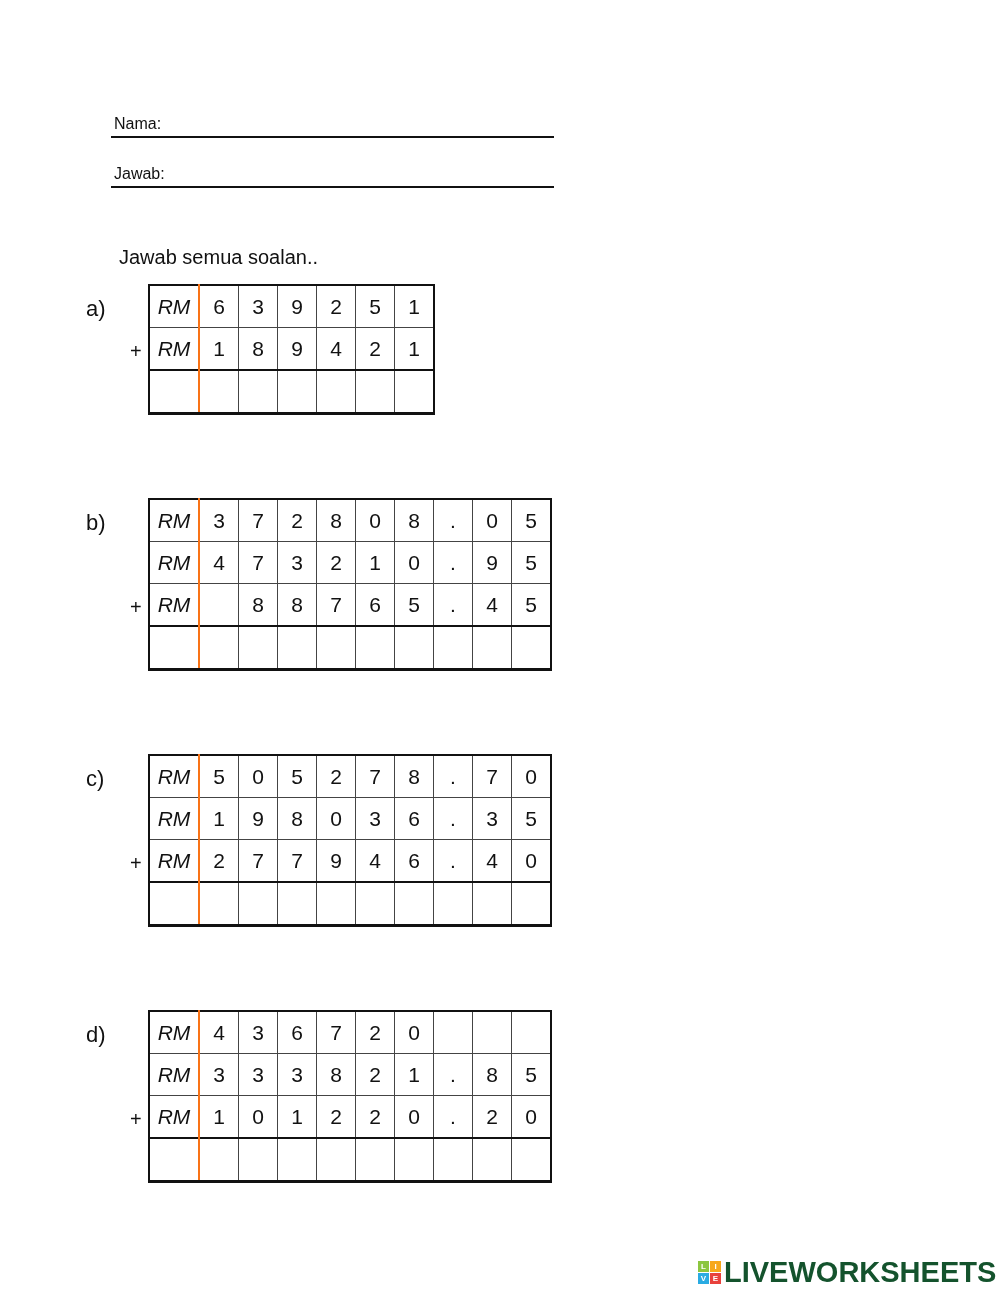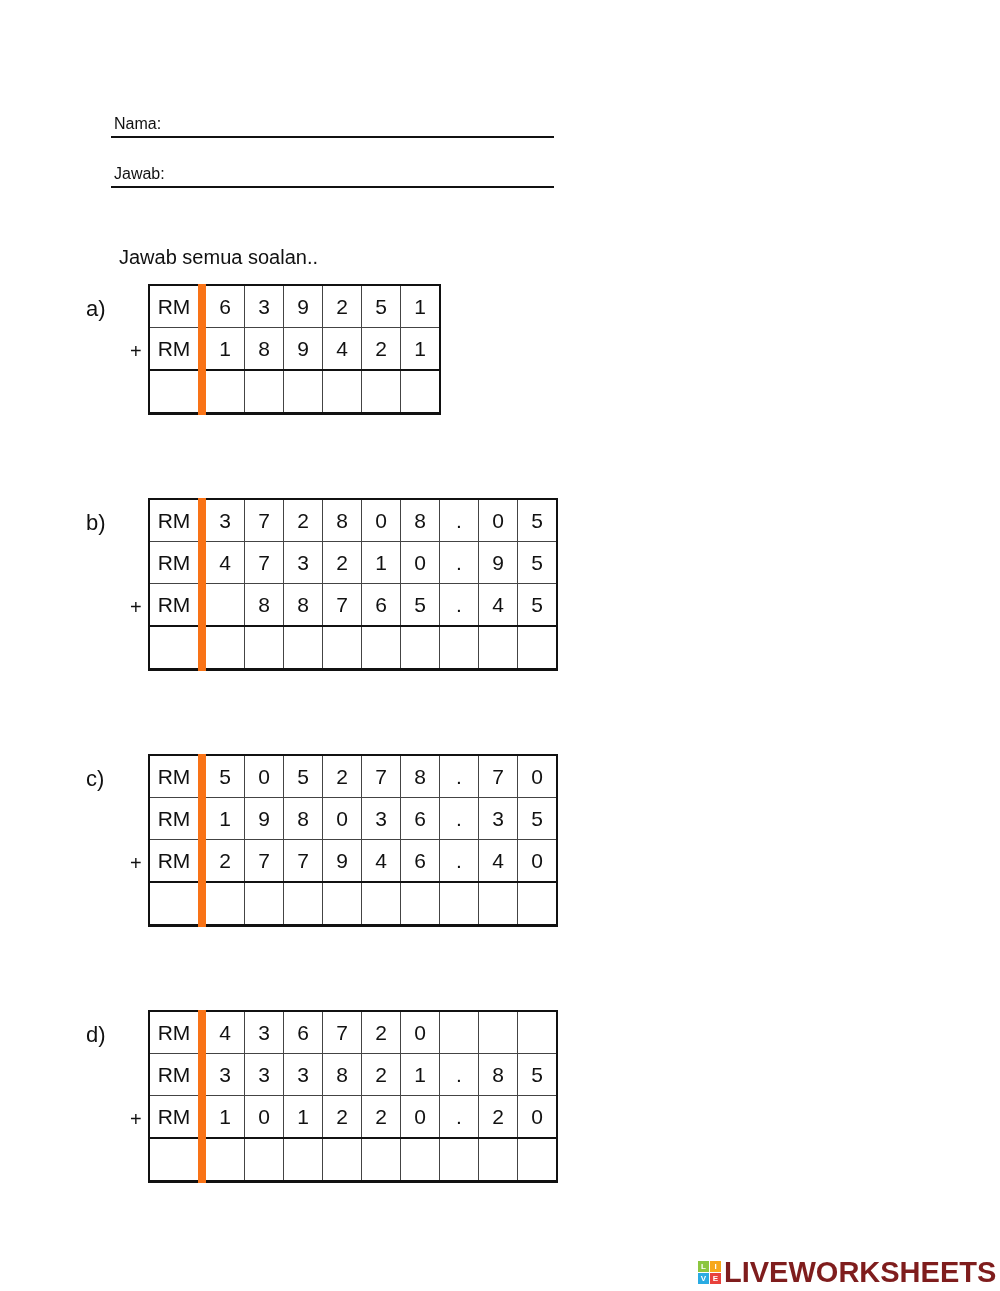--- a/index.html
+++ b/index.html
@@ -17,29 +17,29 @@
     .plus { position: absolute; left: 130px; font-size: 20px; }
     table.grid {
       position: absolute; left: 148px; border-collapse: collapse;
       border: 2px solid #111;
     }
     table.grid td {
       width: 38px; height: 41px; padding: 0; text-align: center;
       vertical-align: middle; font-size: 21px;
       border: 1px solid #444;
     }
-    table.grid td.rm { width: 48px; border-right: 8px solid #f97316; }
+    table.grid td.rm { width: 48px; border-right: 2px solid #f97316; font-style: italic; }
     table.grid tr.ans td { border-top: 2px solid #111; }
     table.grid tr.last td { border-bottom: 3px solid #111; }
     .logo {
       position: absolute; left: 698px; top: 1256px; display: flex; align-items: center;
     }
     .tiles { display: grid; grid-template-columns: 11px 11px; grid-template-rows: 11px 11px; gap: 1px; margin-right: 3px; }
     .tile { font-size: 8px; font-weight: bold; color: #fff; text-align: center; line-height: 11px; }
-    .logo-text { font-size: 29px; font-weight: bold; color: #7f1d1d; letter-spacing: 0px; }
+    .logo-text { font-size: 29px; font-weight: bold; color: #14532d; letter-spacing: 0px; }
   </style>
 </head>
 <body>
 
 <div class="field" style="top:114px;">
   <span>Nama:</span>
 </div>
 <div class="field" style="top:164px;">
   <span>Jawab:</span>
 </div>

